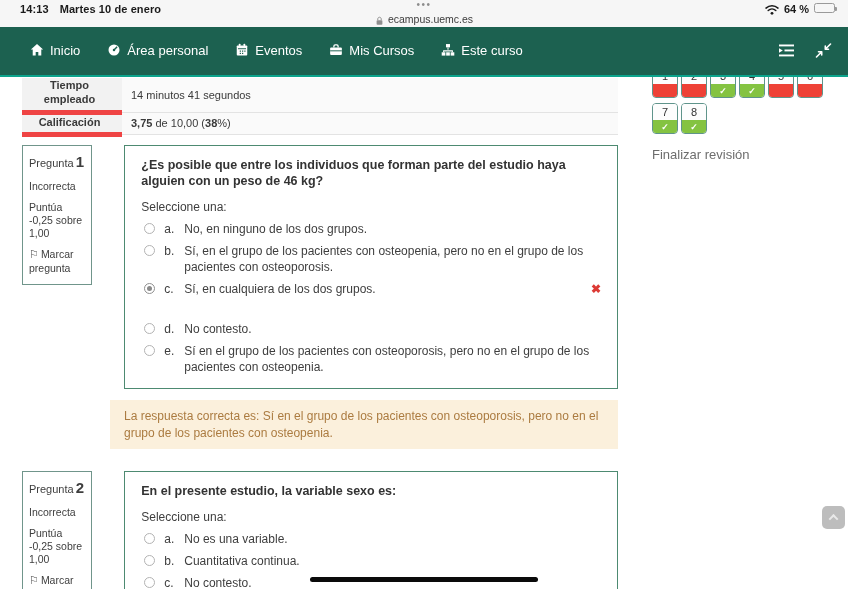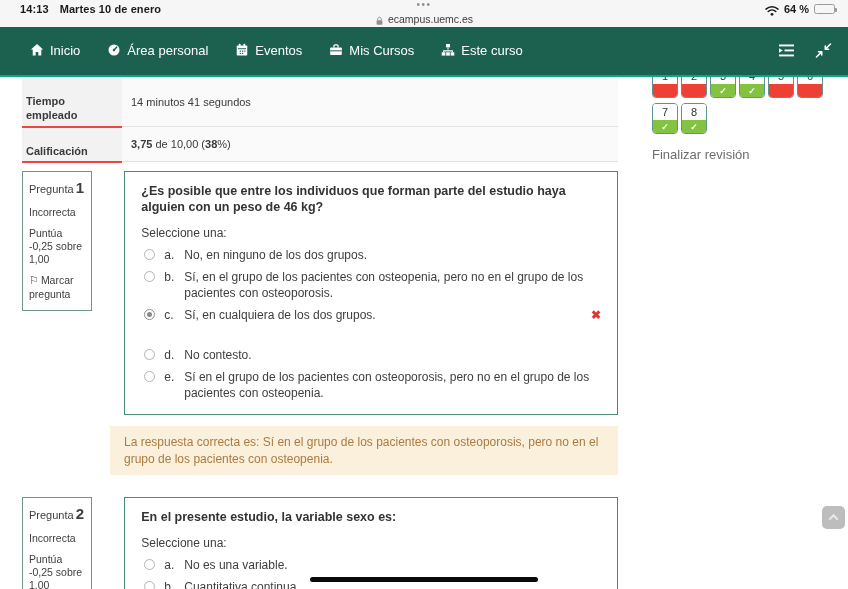--- a/index.html
+++ b/index.html
@@ -8,40 +8,40 @@
     width:848px; height:589px; overflow:hidden; position:relative;
     background:#ffffff; font-family:"Liberation Sans", sans-serif;
     -webkit-font-smoothing:antialiased; color:#3e3e3e;
   }
   
   .status-bar { position:relative; height:27px; background:#f6f6f6; z-index:30; font-size:11px; color:#1a1a1a; }
   .sb-left { position:absolute; left:20px; top:3px; font-weight:700; letter-spacing:.1px; }
   .sb-left .sb-date { margin-left:11px; font-weight:700; }
   .sb-ellipsis { position:absolute; left:0; right:0; top:-1px; text-align:center; color:#8d8d8d; font-size:10px; letter-spacing:1.5px; }
   .sb-url { position:absolute; left:0; right:0; top:13px; display:flex; justify-content:center; align-items:center; gap:4px; font-size:10.5px; color:#3c3c3c; }
-  .sb-right { position:absolute; right:13px; top:3px; display:flex; align-items:center; gap:5px; font-weight:700; }
+  .sb-right { position:absolute; right:13px; top:3px; display:flex; gap:5px; font-weight:700; }
   .battery { width:21px; height:10px; border:1px solid #9a9a9a; border-radius:2.5px; position:relative; padding:1px; }
   .battery::after { content:""; position:absolute; right:-3px; top:2.5px; width:2px; height:4px; background:#9a9a9a; border-radius:0 1px 1px 0; }
   .battery .fill { height:100%; width:62%; background:#1a1a1a; border-radius:1px; }
   
   .navbar { position:relative; z-index:30; height:50px; background:#1c6150; border-bottom:2px solid #0ca48c; display:flex; align-items:center; padding:0 16px 2px 30px; color:#fff; }
   .nav-items { display:flex; align-items:center; gap:27px; }
   .nav-item { display:flex; align-items:center; gap:6px; font-size:13px; cursor:pointer; white-space:nowrap; }
   .nav-ic { display:inline-flex; width:14px; height:14px; }
   .nav-ic svg { width:14px; height:14px; }
   .nav-right { margin-left:auto; display:flex; align-items:center; gap:20px; }
   .nav-right .nav-ic { width:17px; height:15px; cursor:pointer; }
   .nav-right .nav-ic svg { width:17px; height:15px; }
   
   .content { position:relative; z-index:1; display:flex; }
   .main-col { width:596px; margin-left:22px; }
   .side-col { width:186px; margin-left:34px; }
   
   .summary-table { width:596px; border-collapse:collapse; font-size:11px; margin-top:1px; }
-  .summary-table th { width:100px; text-align:left; font-weight:700; background:#f2f2f2; color:#3a3a3a; padding:16px 9px 3px 4px; vertical-align:top; border-bottom:2px solid #ef4444; line-height:1.3; }
+  .summary-table th { width:100px; text-align:center; font-weight:700; background:#f2f2f2; color:#3a3a3a; padding:0 9px 3px 4px; vertical-align:top; border-bottom:5px solid #ef4444; line-height:1.3; }
   .summary-table td { background:#fafafa; color:#3a3a3a; padding:3px 9px; border-bottom:1px solid #e3e3e3; line-height:1.3; }
   .b { font-weight:700; }
   
   .q-row { display:flex; margin-top:8px; align-items:flex-start;gap:16px; }
   .q-info { width:72px; border:1px solid #70958b; background:#fff; padding:7px 6px; font-size:10.5px; color:#3e3e3e; line-height:1.25; }
   .q-info > div { margin-bottom:8px; }
   .q-info > div:last-child { margin-bottom:2px; }
   .p-label { font-size:11px; }
   .p-num { font-size:15px; font-weight:700; margin-left:2px; }
   .flag-ic { font-size:11px; margin-right:2px; color:#4a4a4a; }

